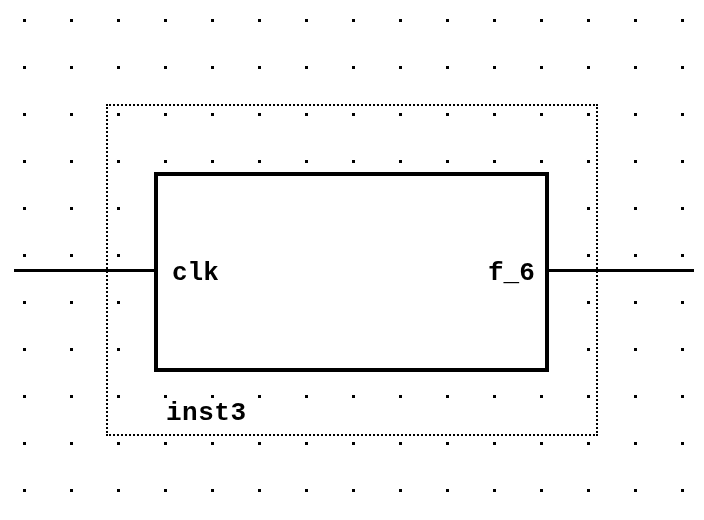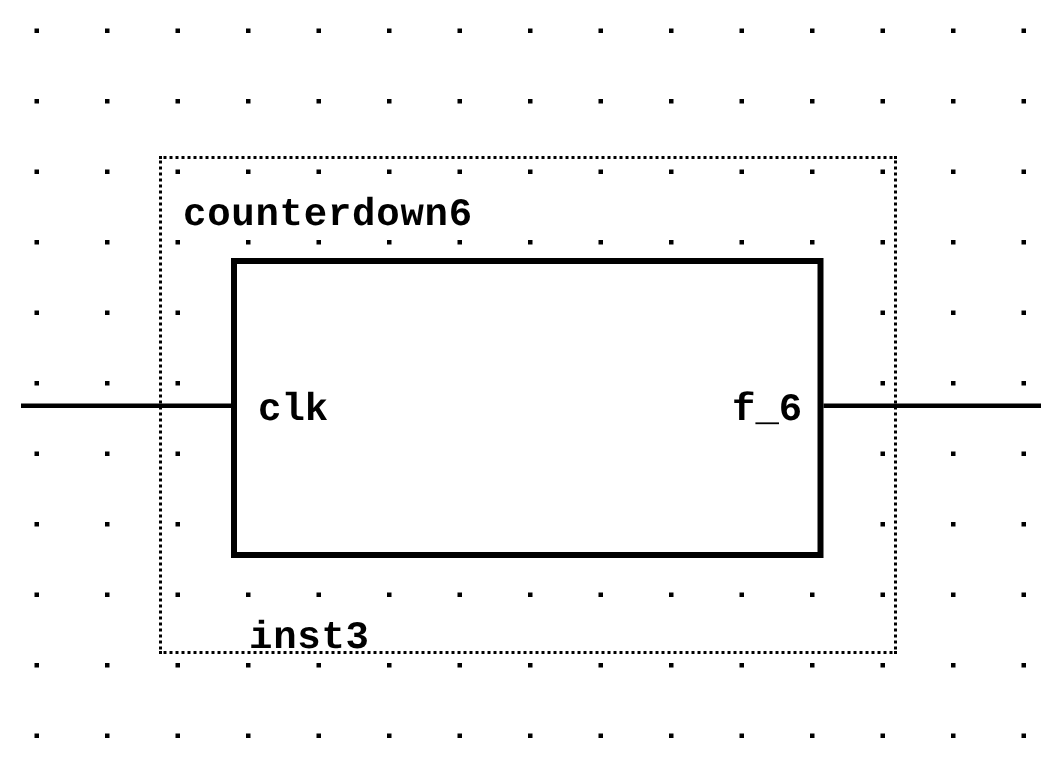--- a/index.html
+++ b/index.html
@@ -59,22 +59,21 @@
 
 <div class="canvas" id="canvas">
 
   <div class="outer-box" id="outer" style="left: 106px; top: 104px; width: 492px; height: 332px;"></div>
 
   <div class="inner-box" id="inner" style="left: 154px; top: 172px; width: 395px; height: 200px;"></div>
 
   <div class="wire" id="wireL" style="left: 14px; top: 269px; width: 140px;"></div>
   <div class="wire" id="wireR" style="left: 549px; top: 269px; width: 145px;"></div>
 
-  <div class="label" id="lblType" style="left: 122px; top: 128px;">counterdown6</div>
-  <div class="label" id="lblInst" style="left: 166px; top: 410px;">inst3</div>
+  <div class="label" id="lblInst" style="left: 166px; top: 398px;">inst3</div>
   <div class="port-label" id="lblIn" style="left: 172px; top: 258px;">clk</div>
   <div class="port-label" id="lblOut" style="left: 488px; top: 258px;">f_6</div>
 
 <div class="dot" style="left: 23px; top: 19px;"></div>
     <div class="dot" style="left: 70px; top: 19px;"></div>
     <div class="dot" style="left: 117px; top: 19px;"></div>
     <div class="dot" style="left: 164px; top: 19px;"></div>
     <div class="dot" style="left: 211px; top: 19px;"></div>
     <div class="dot" style="left: 258px; top: 19px;"></div>
     <div class="dot" style="left: 305px; top: 19px;"></div>

